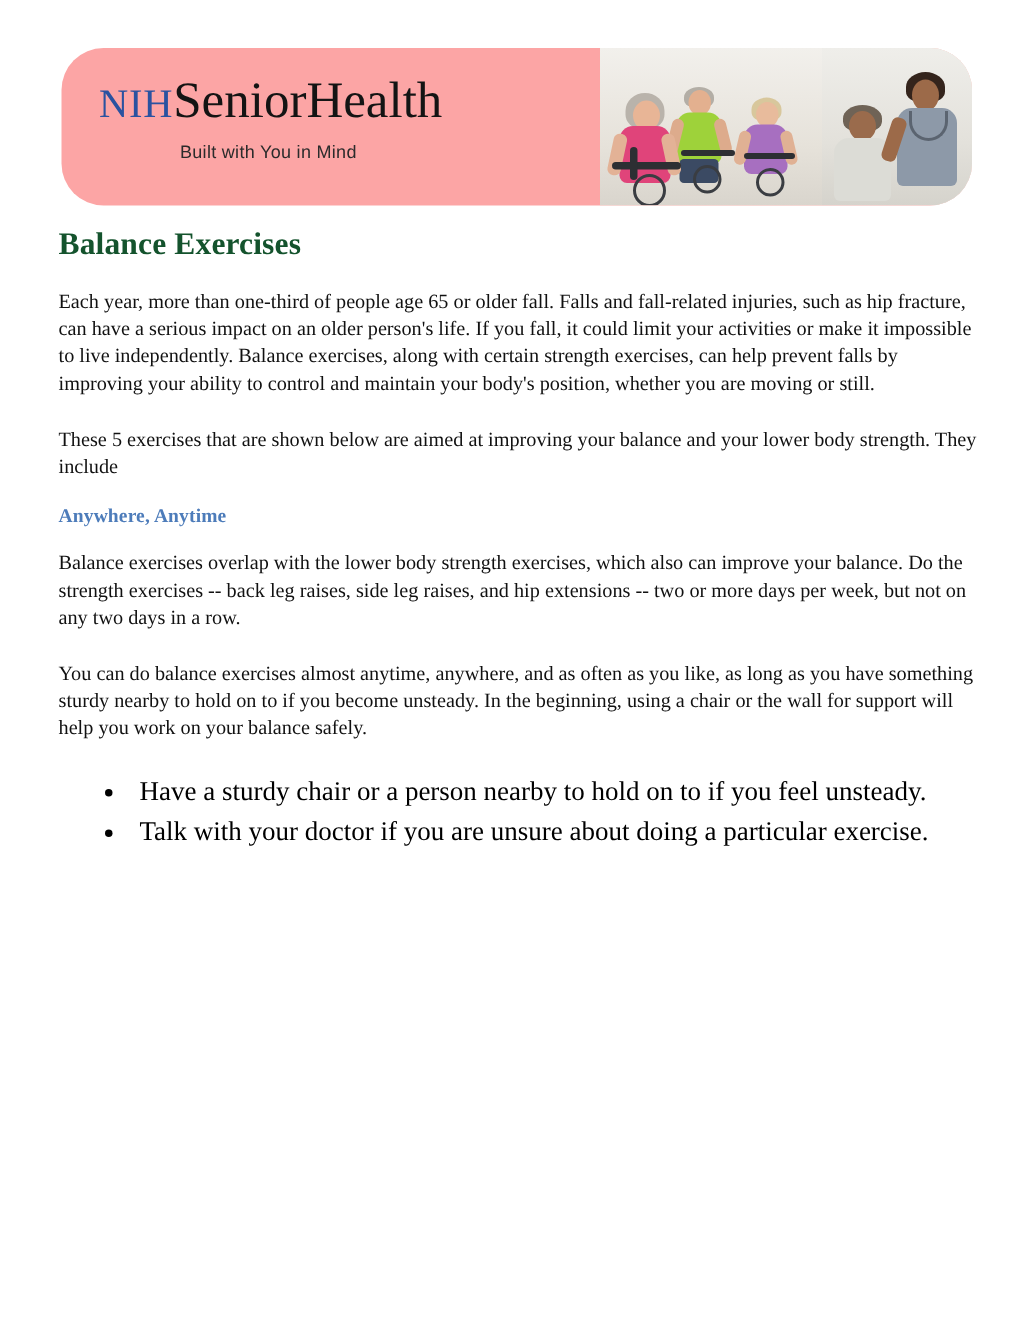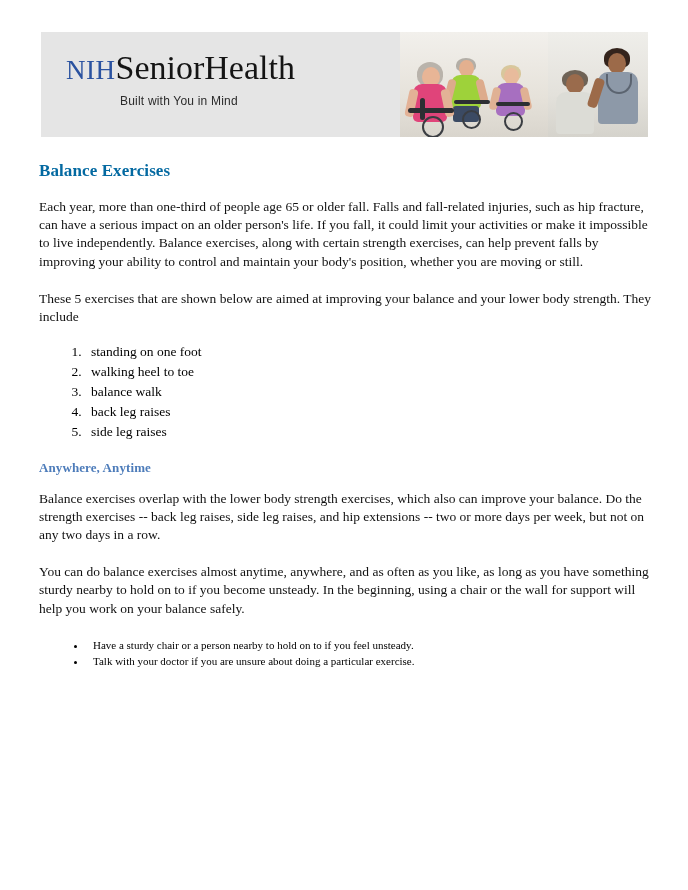--- a/index.html
+++ b/index.html
@@ -16,22 +16,23 @@
     color: #000000;
   }
 
   
   .banner {
     position: absolute;
     left: 41px;
     top: 32px;
     width: 607px;
     height: 105px;
-    background: #e5e5e5;
-    overflow: hidden;
+    background: #fca5a5;
+    overflow: hidden;
+    border-radius: 28px;
   }
   .brand {
     position: absolute;
     left: 25px;
     top: 19px;
     white-space: nowrap;
     line-height: 1;
   }
   .brand .nih {
     font-family: "Liberation Serif", "DejaVu Serif", serif;
@@ -118,24 +119,24 @@
   .f5 .steth { position: absolute; left: 12px; top: 34px; width: 22px; height: 18px; border: 2px solid #5b6470; border-top: none; border-radius: 0 0 14px 14px; }
 
   
   .content {
     position: absolute;
     left: 39px;
     top: 150px;
     width: 616px;
   }
   .page-title {
-    font-size: 17px;
+    font-size: 21px;
     font-weight: bold;
-    color: #0369a1;
-    margin: 11px 0 17px 0;
+    color: #14532d;
+    margin: 0 0 17px 0;
     letter-spacing: 0.1px;
   }
   h2.section-heading {
     font-size: 13px;
     font-weight: bold;
     color: #4d7cba;
     margin: 0 0 14px 0;
     letter-spacing: 0.1px;
   }
   p.body-text {
@@ -150,21 +151,21 @@
     margin: 0 0 18px 0;
     padding-left: 46px;
     font-size: 13.5px;
     line-height: 1.47;
   }
   ol.numbered-list li { padding-left: 6px; }
 
   ul.bullet-list {
     margin: 4px 0 0 0;
     padding-left: 48px;
-    font-size: 11px;
+    font-size: 18px;
     line-height: 1.5;
     list-style-type: disc;
   }
   ul.bullet-list li { padding-left: 6px; }
 </style>
 </head>
 <body>
 
 <div class="banner">
 
@@ -228,27 +229,20 @@
 </div>
 
 <div class="content">
 
   <h1 class="page-title">Balance Exercises</h1>
 
 
   <p class="body-text">Each year, more than one-third of people age 65 or older fall. Falls and fall-related injuries, such as hip fracture, can have a serious impact on an older person's life. If you fall, it could limit your activities or make it impossible to live independently. Balance exercises, along with certain strength exercises, can help prevent falls by improving your ability to control and maintain your body's position, whether you are moving or still.</p>
 
   <p class="body-text tight">These 5 exercises that are shown below are aimed at improving your balance and your lower body strength. They include</p>
-  <ol class="numbered-list">
-    <li>standing on one foot</li>
-    <li>walking heel to toe</li>
-    <li>balance walk</li>
-    <li>back leg raises</li>
-    <li>side leg raises</li>
-  </ol>
 
   <h2 class="section-heading">Anywhere, Anytime</h2>
   <p class="body-text">Balance exercises overlap with the lower body strength exercises, which also can improve your balance. Do the strength exercises -- back leg raises, side leg raises, and hip extensions -- two or more days per week, but not on any two days in a row.</p>
   <p class="body-text">You can do balance exercises almost anytime, anywhere, and as often as you like, as long as you have something sturdy nearby to hold on to if you become unsteady. In the beginning, using a chair or the wall for support will help you work on your balance safely.</p>
 
   <ul class="bullet-list">
     <li>Have a sturdy chair or a person nearby to hold on to if you feel unsteady.</li>
     <li>Talk with your doctor if you are unsure about doing a particular exercise.</li>
   </ul>
 

